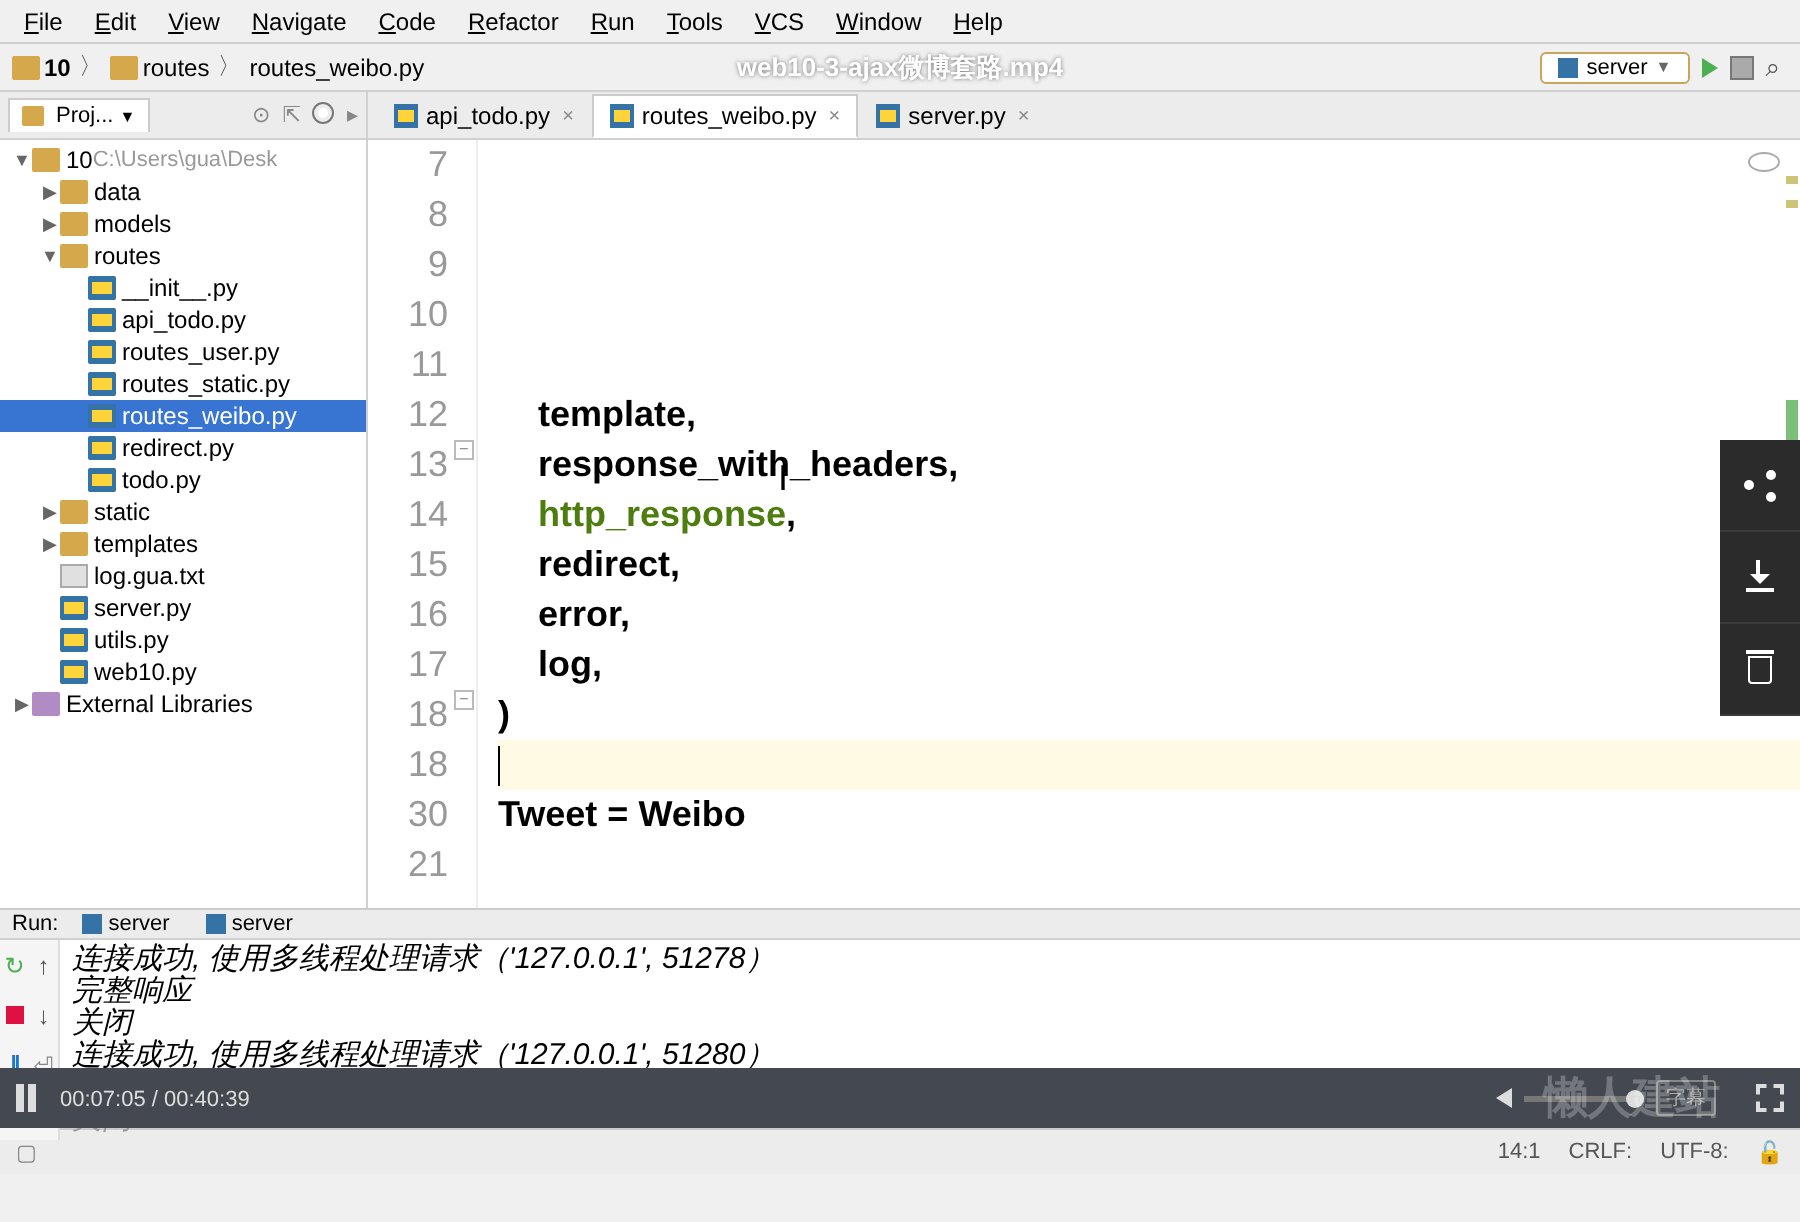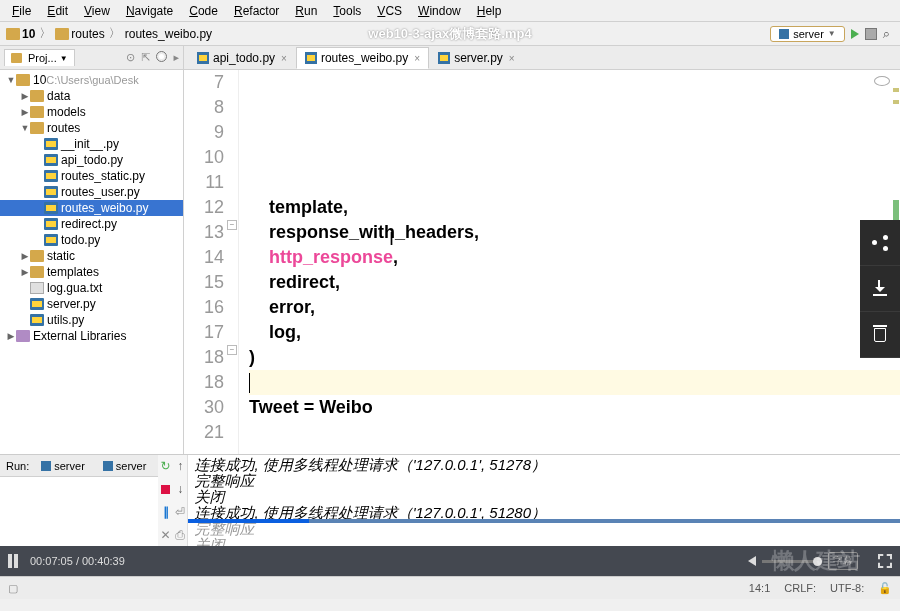--- a/index.html
+++ b/index.html
@@ -41,28 +41,28 @@
 .tab .close { color: #888; font-size: 10px; margin-left: 2px; }
 .tab .py-ico { width: 12px; height: 12px; background: #3572a5; display: inline-block; position: relative; }
 .tab .py-ico::after { content: ""; position: absolute; inset: 3px 2px; background: #ffd43b; }
 .editor { flex: 1; display: flex; font-family: "Consolas", monospace; font-size: 18px; overflow: hidden; position: relative; }
 .gutter { width: 55px; text-align: right; padding-right: 14px; color: #999; background: #fff; border-right: 1px solid #eee; line-height: 25px; position: relative; }
 .gutter .ln { height: 25px; }
 .gutter .fold { position: absolute; right: 1px; width: 10px; height: 10px; border: 1px solid #bbb; font-size: 8px; line-height: 8px; text-align: center; color: #888; background: #fff; }
 .code { flex: 1; line-height: 25px; padding-left: 10px; white-space: pre; position: relative; }
 .code .line { height: 25px; font-weight: bold; }
 .code .line.hl { background: #fffae3; }
-.dim { color: #ec4899; }
+.dim { color: #4d7c0f; }
 .cursor { display: inline-block; width: 1px; height: 20px; background: #000; vertical-align: middle; }
 .text-cursor { position: absolute; font-size: 18px; color: #000; }
 .eye-icon { position: absolute; top: 6px; right: 10px; width: 16px; height: 10px; border: 1px solid #aaa; border-radius: 60%; }
 .mini-stripe { position: absolute; right: 0; top: 0; bottom: 0; width: 10px; }
 .mini-stripe .mark-y { position: absolute; right: 1px; width: 6px; height: 4px; background: #ccc57a; }
 .mini-stripe .mark-g { position: absolute; right: 1px; width: 6px; height: 20px; background: #7bbf7b; }
-.run-panel { height: 92px; border-top: 1px solid #ccc; background: #fff; display: flex; flex-direction: row; }
+.run-panel { height: 80px; border-top: 1px solid #ccc; background: #fff; display: flex; flex-direction: column; }
 .run-header { height: 22px; background: #ececec; display: flex; align-items: center; padding: 0 6px; font-size: 11px; border-bottom: 1px solid #d0d0d0; gap: 6px; }
 .run-header .run-tab { display: flex; align-items: center; gap: 3px; padding: 1px 6px; }
 .run-body { flex: 1; display: flex; }
 .run-tools { width: 30px; background: #f5f5f5; display: grid; grid-template-columns: 1fr 1fr; border-right: 1px solid #ddd; }
 .run-tools div { display: flex; align-items: center; justify-content: center; font-size: 12px; cursor: pointer; }
 .tool-play { color: #4caf50; }
 .tool-stop { width: 9px; height: 9px; background: #d14; }
 .tool-pause { color: #1976d2; letter-spacing: -1px; font-weight: bold; }
 .tool-up { color: #555; }
 .tool-down { color: #555; }
@@ -189,27 +189,27 @@
         <div class="tree-row">
           <span class="indent" style="width:32px"></span>
           <span class="tree-arrow"></span>
           <span class="tree-icon py"></span>
           <span>api_todo.py</span>
         </div>
         <div class="tree-row">
           <span class="indent" style="width:32px"></span>
           <span class="tree-arrow"></span>
           <span class="tree-icon py"></span>
+          <span>routes_user.py</span>
+        </div>
+        <div class="tree-row">
+          <span class="indent" style="width:32px"></span>
+          <span class="tree-arrow"></span>
+          <span class="tree-icon py"></span>
           <span>routes_static.py</span>
-        </div>
-        <div class="tree-row">
-          <span class="indent" style="width:32px"></span>
-          <span class="tree-arrow"></span>
-          <span class="tree-icon py"></span>
-          <span>routes_user.py</span>
         </div>
         <div class="tree-row selected">
           <span class="indent" style="width:32px"></span>
           <span class="tree-arrow"></span>
           <span class="tree-icon py"></span>
           <span>routes_weibo.py</span>
         </div>
         <div class="tree-row">
           <span class="indent" style="width:32px"></span>
           <span class="tree-arrow"></span>
@@ -244,20 +244,26 @@
           <span class="indent" style="width:18px"></span>
           <span class="tree-arrow"></span>
           <span class="tree-icon py"></span>
           <span>server.py</span>
         </div>
         <div class="tree-row">
           <span class="indent" style="width:18px"></span>
           <span class="tree-arrow"></span>
           <span class="tree-icon py"></span>
           <span>utils.py</span>
+        </div>
+        <div class="tree-row">
+          <span class="indent" style="width:18px"></span>
+          <span class="tree-arrow"></span>
+          <span class="tree-icon py"></span>
+          <span>web10.py</span>
         </div>
         <div class="tree-row">
           <span class="indent" style="width:4px"></span>
           <span class="tree-arrow">▶</span>
           <span class="tree-icon lib"></span>
           <span>External Libraries</span>
         </div>
       </div>
   </div>
 

